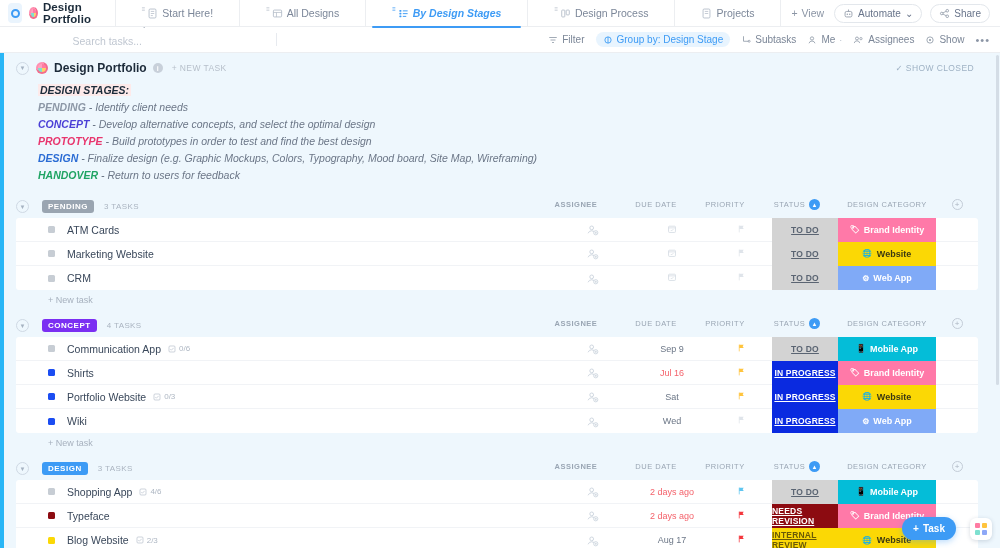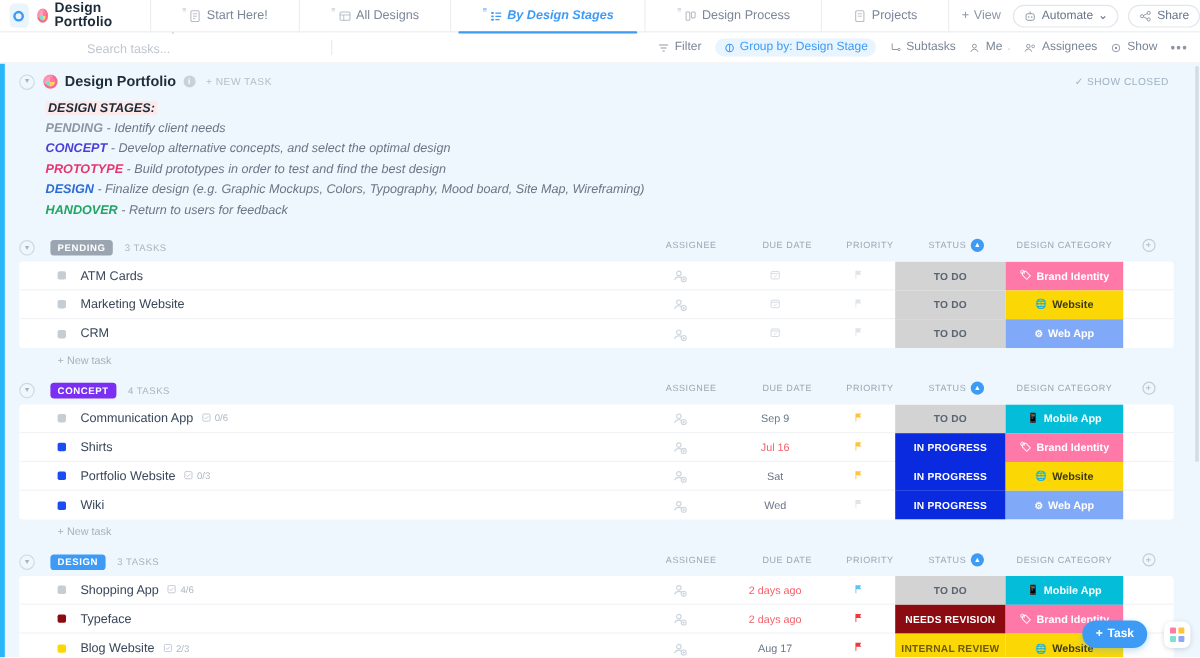--- a/index.html
+++ b/index.html
@@ -45,21 +45,21 @@
   }
   .tab.active { color: #3d9bf5; font-weight: bold; font-style: italic; }
   .tab.active::after {
     content: ""; position: absolute; left: 6px; right: 6px; bottom: -1px;
     height: 2px; background: #3d9bf5; border-radius: 2px;
   }
   .tab .sup { font-size: 6px; position: relative; top: -4px; margin-right: -2px; color: #b9c1cc; }
   .tab-ic { width: 11px; height: 11px; display: inline-block; }
   .tab-add { border-left: 1px solid #eceef1; display:flex; align-items:center; gap:4px; padding: 0 10px; font-size: 10.5px; color:#8b95a5; cursor:pointer;}
 
-  .top-right { margin-left: auto; display: flex; align-items: center; gap: 8px; }
+  .top-right { margin-left: auto; display: flex; align-items: center; gap: 8px; padding-right: 10px; }
   .pill-btn {
     display: flex; align-items: center; gap: 4px;
     border: 1px solid #e3e7ec; border-radius: 13px; height: 19px;
     padding: 0 8px; font-size: 10px; color: #68748a; background: #fff; cursor: pointer;
   }
   .pill-btn .cap { font-size: 10px; }
 
   
   .filterbar {
     height: 26px; min-height: 26px; display: flex; align-items: center;
@@ -112,21 +112,21 @@
   .status-chip {
     font-size: 8px; font-weight: bold; color: #fff; border-radius: 3px;
     padding: 2px 6px; letter-spacing: .5px; margin-left: 6px;
   }
   .task-count { font-size: 8px; color: #aab4c0; margin-left: 10px; letter-spacing: .4px; }
 
   .cols {
     position: absolute; right: 0; top: 5px; display: flex; align-items: center;
   }
   .colhead { font-size: 7.5px; color: #9aa6b4; letter-spacing: .5px; text-align: center; }
-  .c-assignee { width: 84px; }
+  .c-assignee { width: 84px; font-weight: bold; }
   .c-due { width: 76px; }
   .c-priority { width: 62px; }
   .c-status { width: 82px; display:flex; align-items:center; justify-content:center; gap:4px; }
   .c-category { width: 98px; }
   .c-plus { width: 42px; display: flex; justify-content: center; }
   .sort-badge {
     width: 11px; height: 11px; border-radius: 50%; background: #3d9bf5; color: #fff;
     font-size: 6px; display: inline-flex; align-items: center; justify-content: center;
   }
   .plus-circle {
@@ -136,29 +136,29 @@
 
   .rows { background: #fff; border-radius: 3px; overflow: hidden; }
   .row {
     display: flex; align-items: center; height: 24px;
     border-bottom: 1px solid #f1f3f6; position: relative;
   }
   .row:last-child { border-bottom: none; }
   .row-left { display: flex; align-items: center; flex: 1; padding-left: 32px; min-width: 0; }
   .t-marker { width: 7px; height: 7px; border-radius: 1.5px; margin-right: 12px; flex: none; }
   .t-name { font-size: 10.5px; color: #39475a; white-space: nowrap; }
-  .subt { display: inline-flex; align-items: flex-start; gap: 3px; margin-left: 7px; font-size: 8px; color: #aeb7c3; }
+  .subt { display: inline-flex; align-items: center; gap: 3px; margin-left: 7px; font-size: 8px; color: #aeb7c3; }
   .subt svg { width: 8px; height: 8px; }
 
   .cell { height: 24px; display: flex; align-items: center; justify-content: center; font-size: 9px; }
   .cell.assignee { width: 84px; }
   .cell.due { width: 76px; color: #6b7686; }
   .cell.due.overdue { color: #f4626b; }
   .cell.priority { width: 62px; }
-  .cell.status { width: 92px; font-size: 8.5px; font-weight: bold; letter-spacing: .2px; }
+  .cell.status { width: 66px; font-size: 8.5px; font-weight: bold; letter-spacing: .2px; text-decoration: underline; }
   .cell.category { width: 98px; font-size: 9px; font-weight: bold; gap: 4px; }
   .cell.tail { width: 42px; }
 
   .avatar-ph { width: 13px; height: 13px; position: relative; }
   .avatar-ph svg { width: 13px; height: 13px; }
   .cal-ic svg { width: 10px; height: 10px; }
   .flag svg { width: 9px; height: 10px; }
 
   .newtask-row { font-size: 9px; color: #a7b1be; padding: 5px 0 8px 32px; cursor: pointer; }
 

